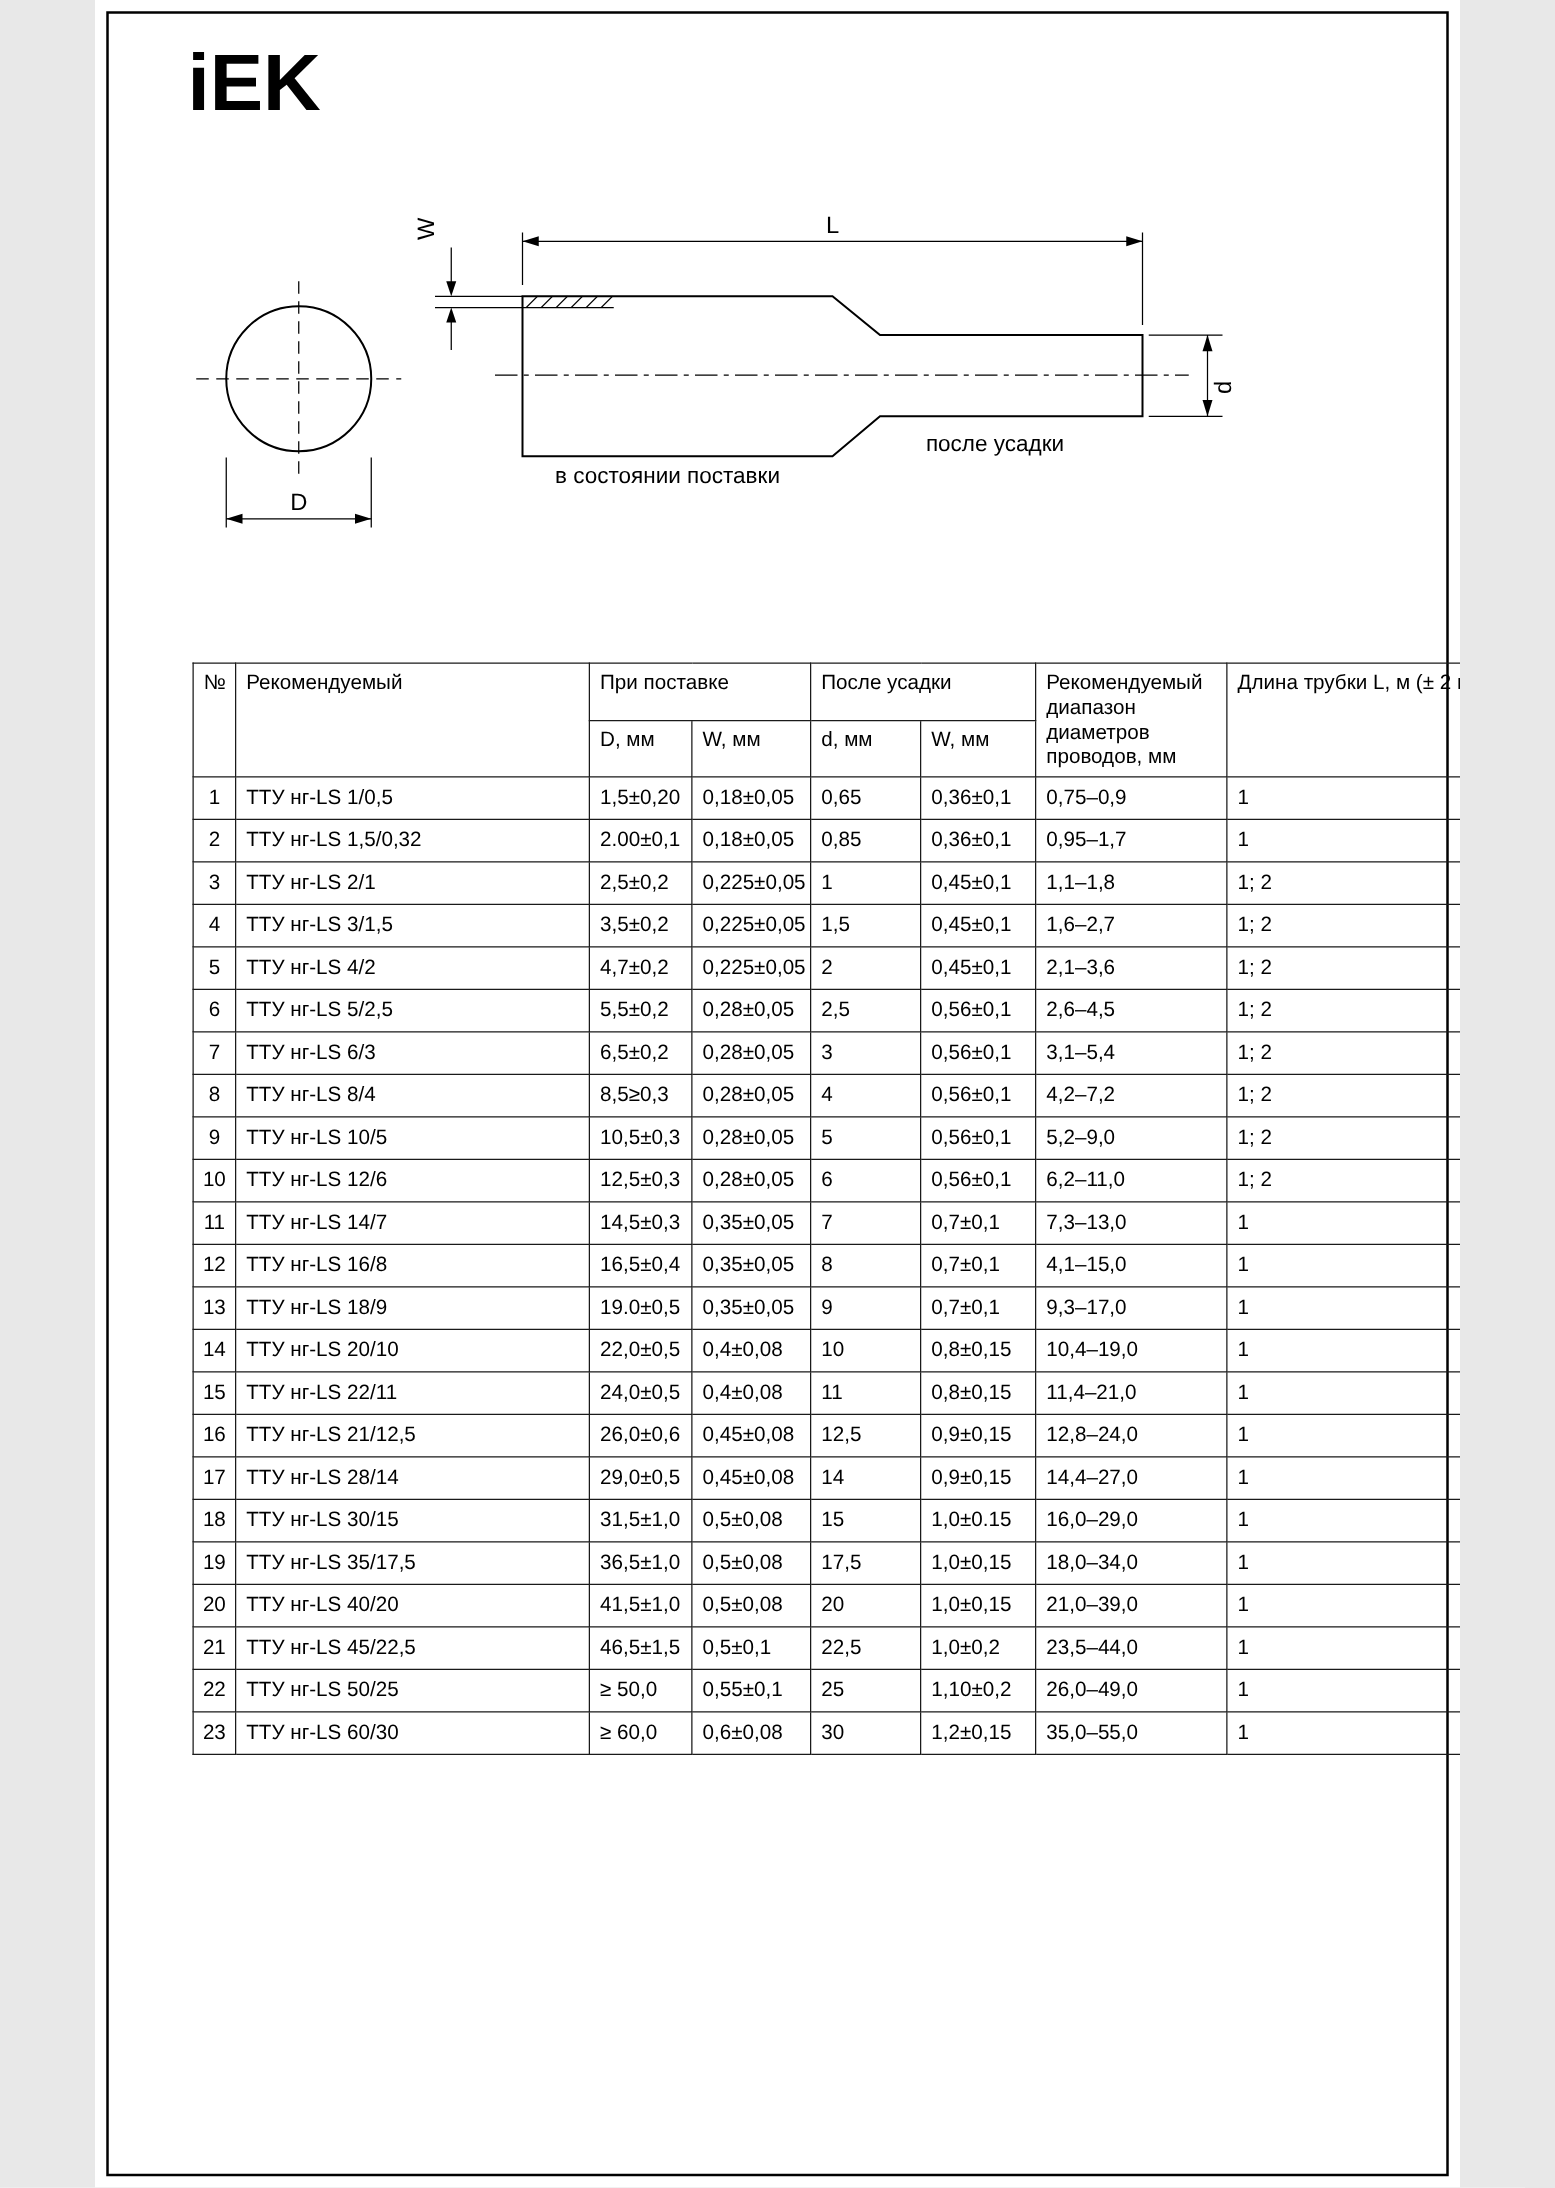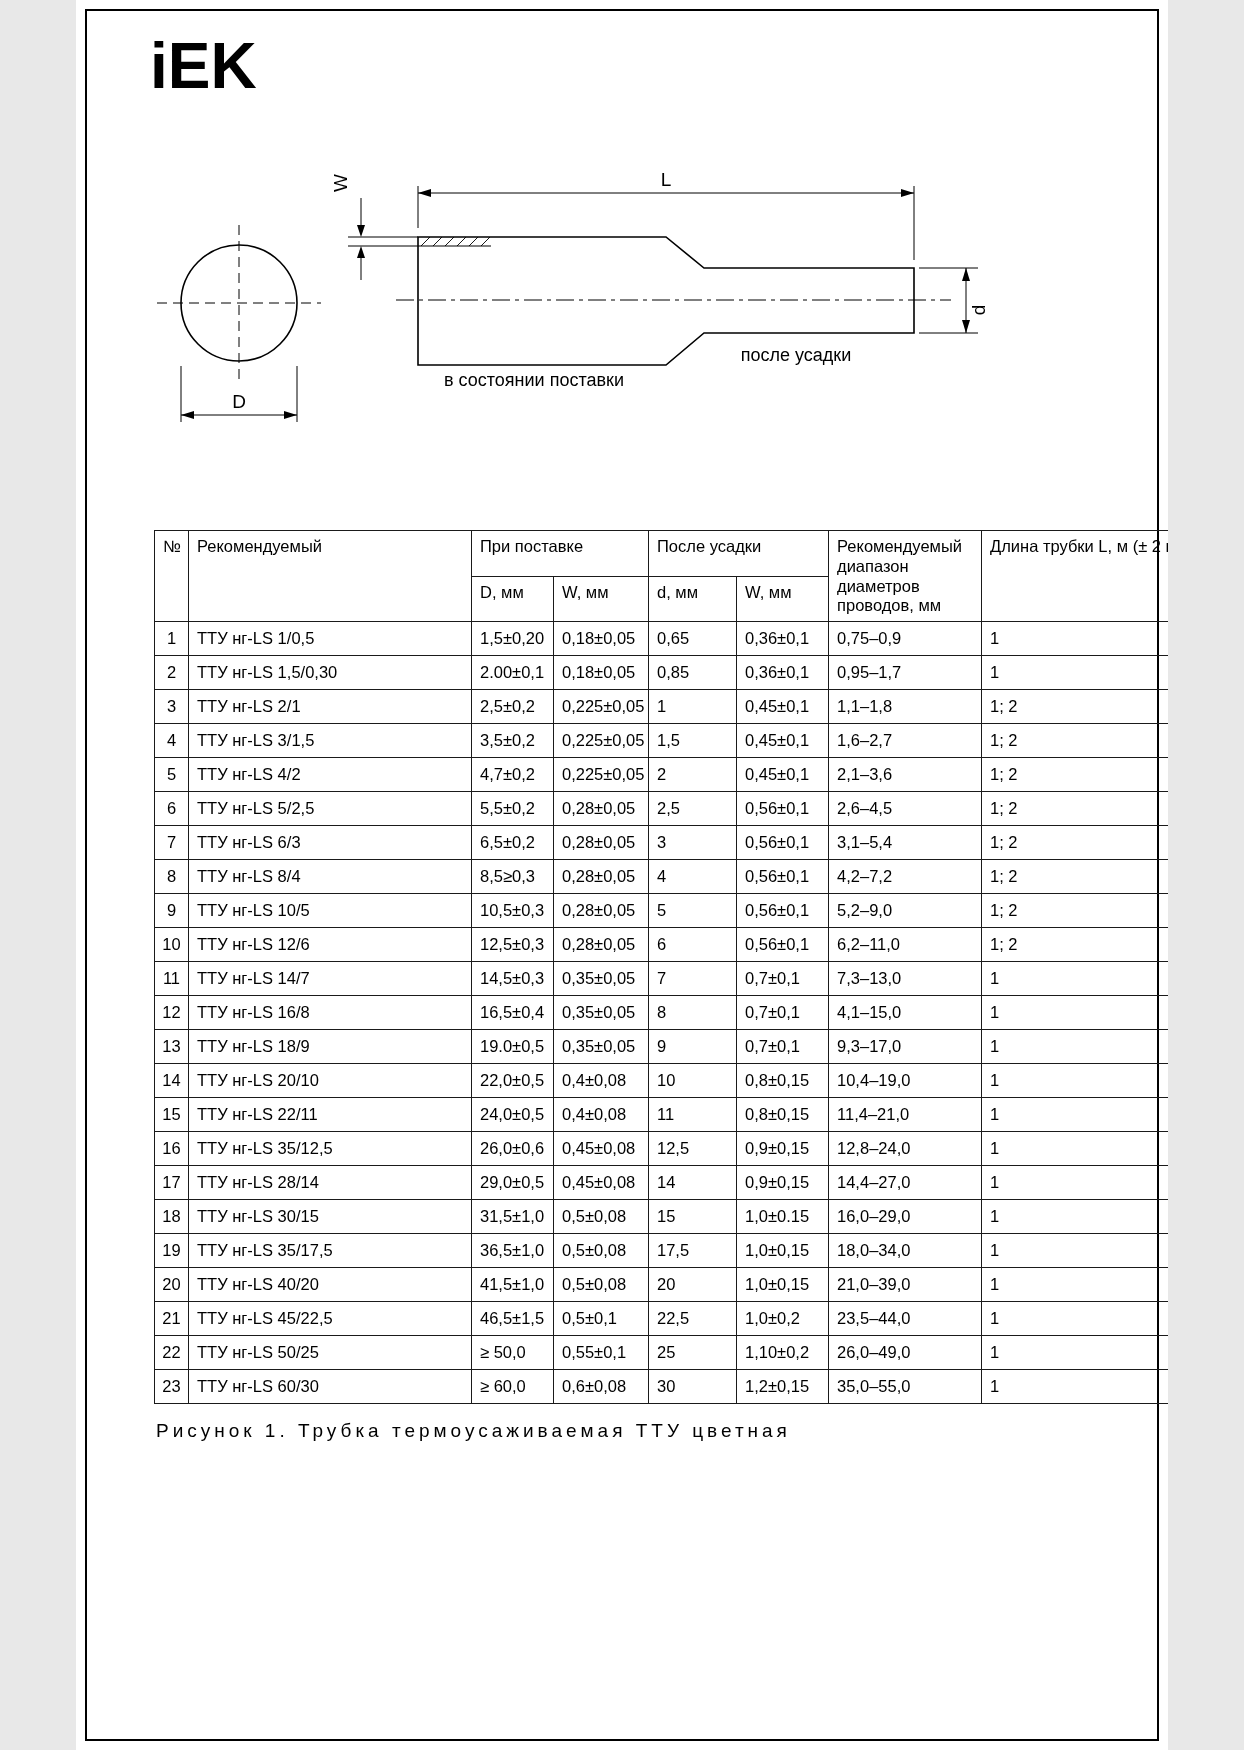--- a/index.html
+++ b/index.html
@@ -132,21 +132,21 @@
           <td>ТТУ нг-LS 1/0,5</td>
           <td>1,5±0,20</td>
           <td>0,18±0,05</td>
           <td>0,65</td>
           <td>0,36±0,1</td>
           <td>0,75–0,9</td>
           <td>1</td>
         </tr>
         <tr>
           <td class="col-num">2</td>
-          <td>ТТУ нг-LS 1,5/0,30</td>
+          <td>ТТУ нг-LS 1,5/0,32</td>
           <td>2.00±0,1</td>
           <td>0,18±0,05</td>
           <td>0,85</td>
           <td>0,36±0,1</td>
           <td>0,95–1,7</td>
           <td>1</td>
         </tr>
         <tr>
           <td class="col-num">3</td>
           <td>ТТУ нг-LS 2/1</td>
@@ -272,21 +272,21 @@
           <td>ТТУ нг-LS 22/11</td>
           <td>24,0±0,5</td>
           <td>0,4±0,08</td>
           <td>11</td>
           <td>0,8±0,15</td>
           <td>11,4–21,0</td>
           <td>1</td>
         </tr>
         <tr>
           <td class="col-num">16</td>
-          <td>ТТУ нг-LS 35/12,5</td>
+          <td>ТТУ нг-LS 21/12,5</td>
           <td>26,0±0,6</td>
           <td>0,45±0,08</td>
           <td>12,5</td>
           <td>0,9±0,15</td>
           <td>12,8–24,0</td>
           <td>1</td>
         </tr>
         <tr>
           <td class="col-num">17</td>
           <td>ТТУ нг-LS 28/14</td>
@@ -353,14 +353,13 @@
           <td>≥ 60,0</td>
           <td>0,6±0,08</td>
           <td>30</td>
           <td>1,2±0,15</td>
           <td>35,0–55,0</td>
           <td>1</td>
         </tr>
       </tbody>
   </table>
 
-  <div class="caption">Рисунок 1. Трубка термоусаживаемая ТТУ цветная</div>
 </div>
 
 </body></html>

